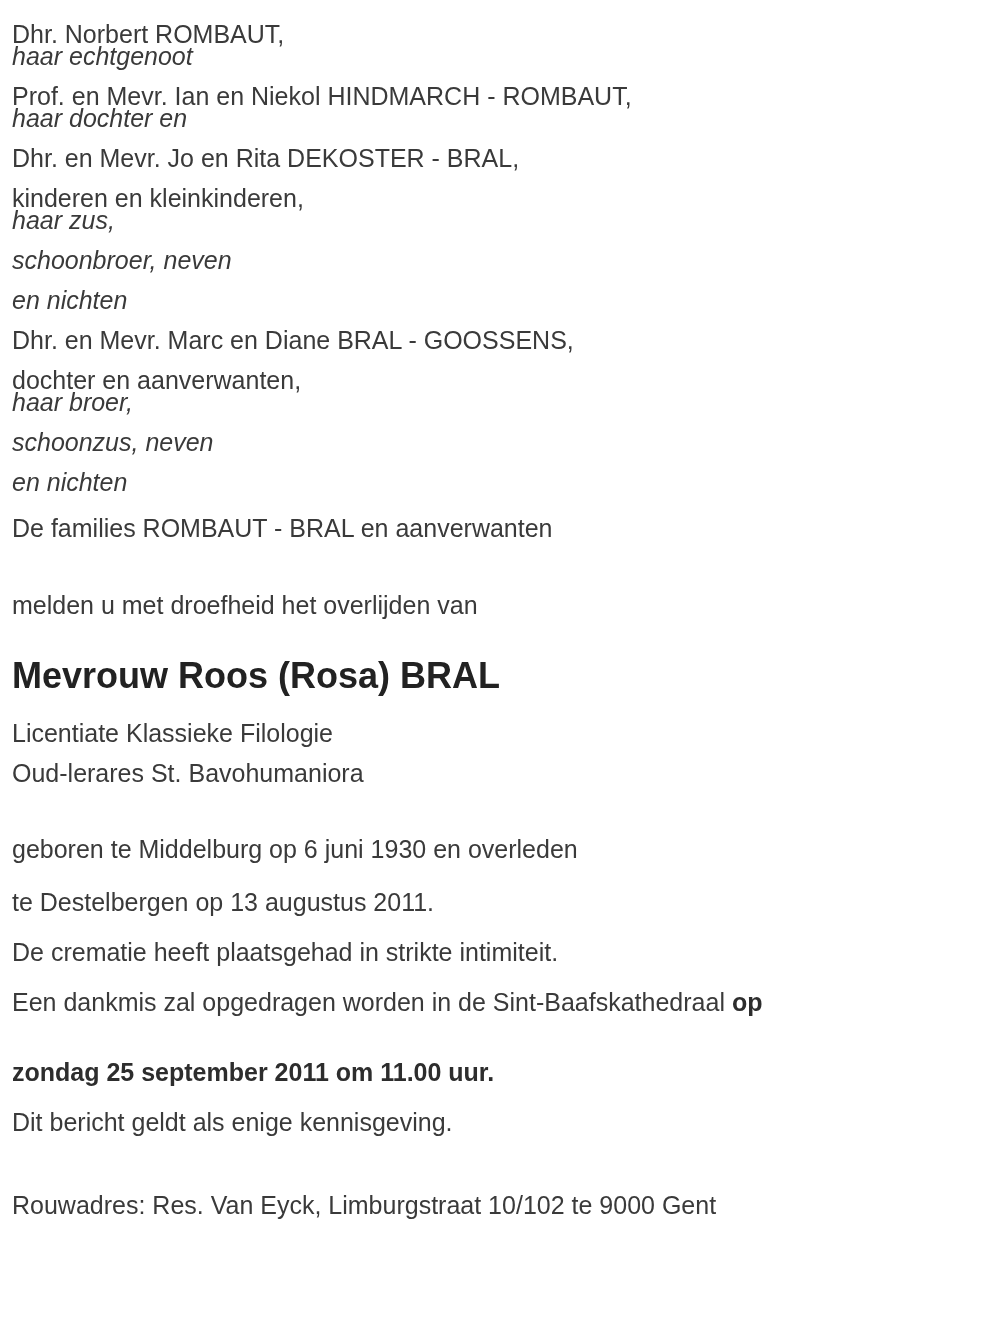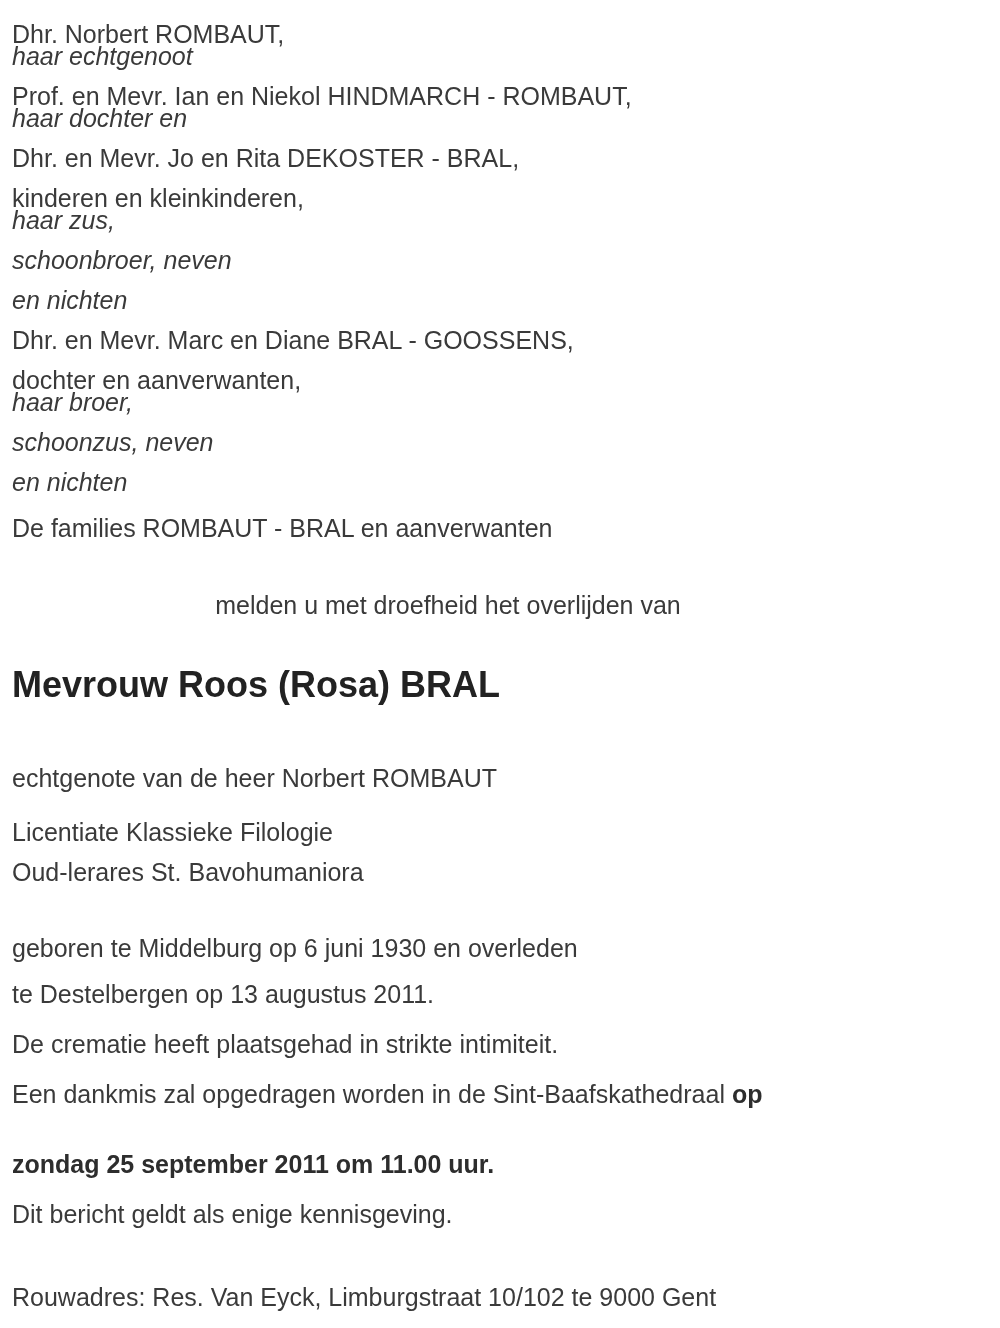--- a/index.html
+++ b/index.html
@@ -32,38 +32,37 @@
     margin-top: -18px;
   }
   .right-block .line {
     text-align: left;
   }
   .families {
     margin-top: 6px;
   }
   .intro {
     margin-top: 37px;
-    text-align: center;
   }
   .deceased-name {
-    margin-top: 37px;
+    margin-top: 28px;
     font-size: 36px;
     line-height: 46px;
     font-weight: bold;
     color: #222222;
     white-space: nowrap;
   }
   .spouse {
     margin-top: 50px;
   }
   .titles {
     margin-top: 14px;
   }
   .para-gap-lg { margin-top: 36px; }
-  .para-gap-md { margin-top: 6px; }
+  .para-gap-md { margin-top: 13px; }
   .para-gap-sm { margin-top: 10px; }
   .bold { font-weight: bold; color: #2d2d2d; margin-top: 30px; }
   .address { margin-top: 43px; }
 </style>
 </head>
 <body>
 
 <div class="page">
 
   <div class="group">
@@ -107,21 +106,20 @@
       <div class="line">en nichten</div>
     </div>
   </div>
 
   <div class="line families">De families ROMBAUT - BRAL en aanverwanten</div>
 
   <div class="line intro">melden u met droefheid het overlijden van</div>
 
   <div class="deceased-name">Mevrouw Roos (Rosa) BRAL</div>
 
-  <div class="line spouse">echtgenote van de heer Norbert ROMBAUT</div>
 
   <div class="titles">
     <div class="line">Licentiate Klassieke Filologie</div>
     <div class="line">Oud-lerares St. Bavohumaniora</div>
   </div>
 
   <div class="line para-gap-lg">geboren te Middelburg op 6 juni 1930 en overleden</div>
   <div class="line para-gap-md">te Destelbergen op 13 augustus 2011.</div>
 
   <div class="line para-gap-sm">De crematie heeft plaatsgehad in strikte intimiteit.</div>

